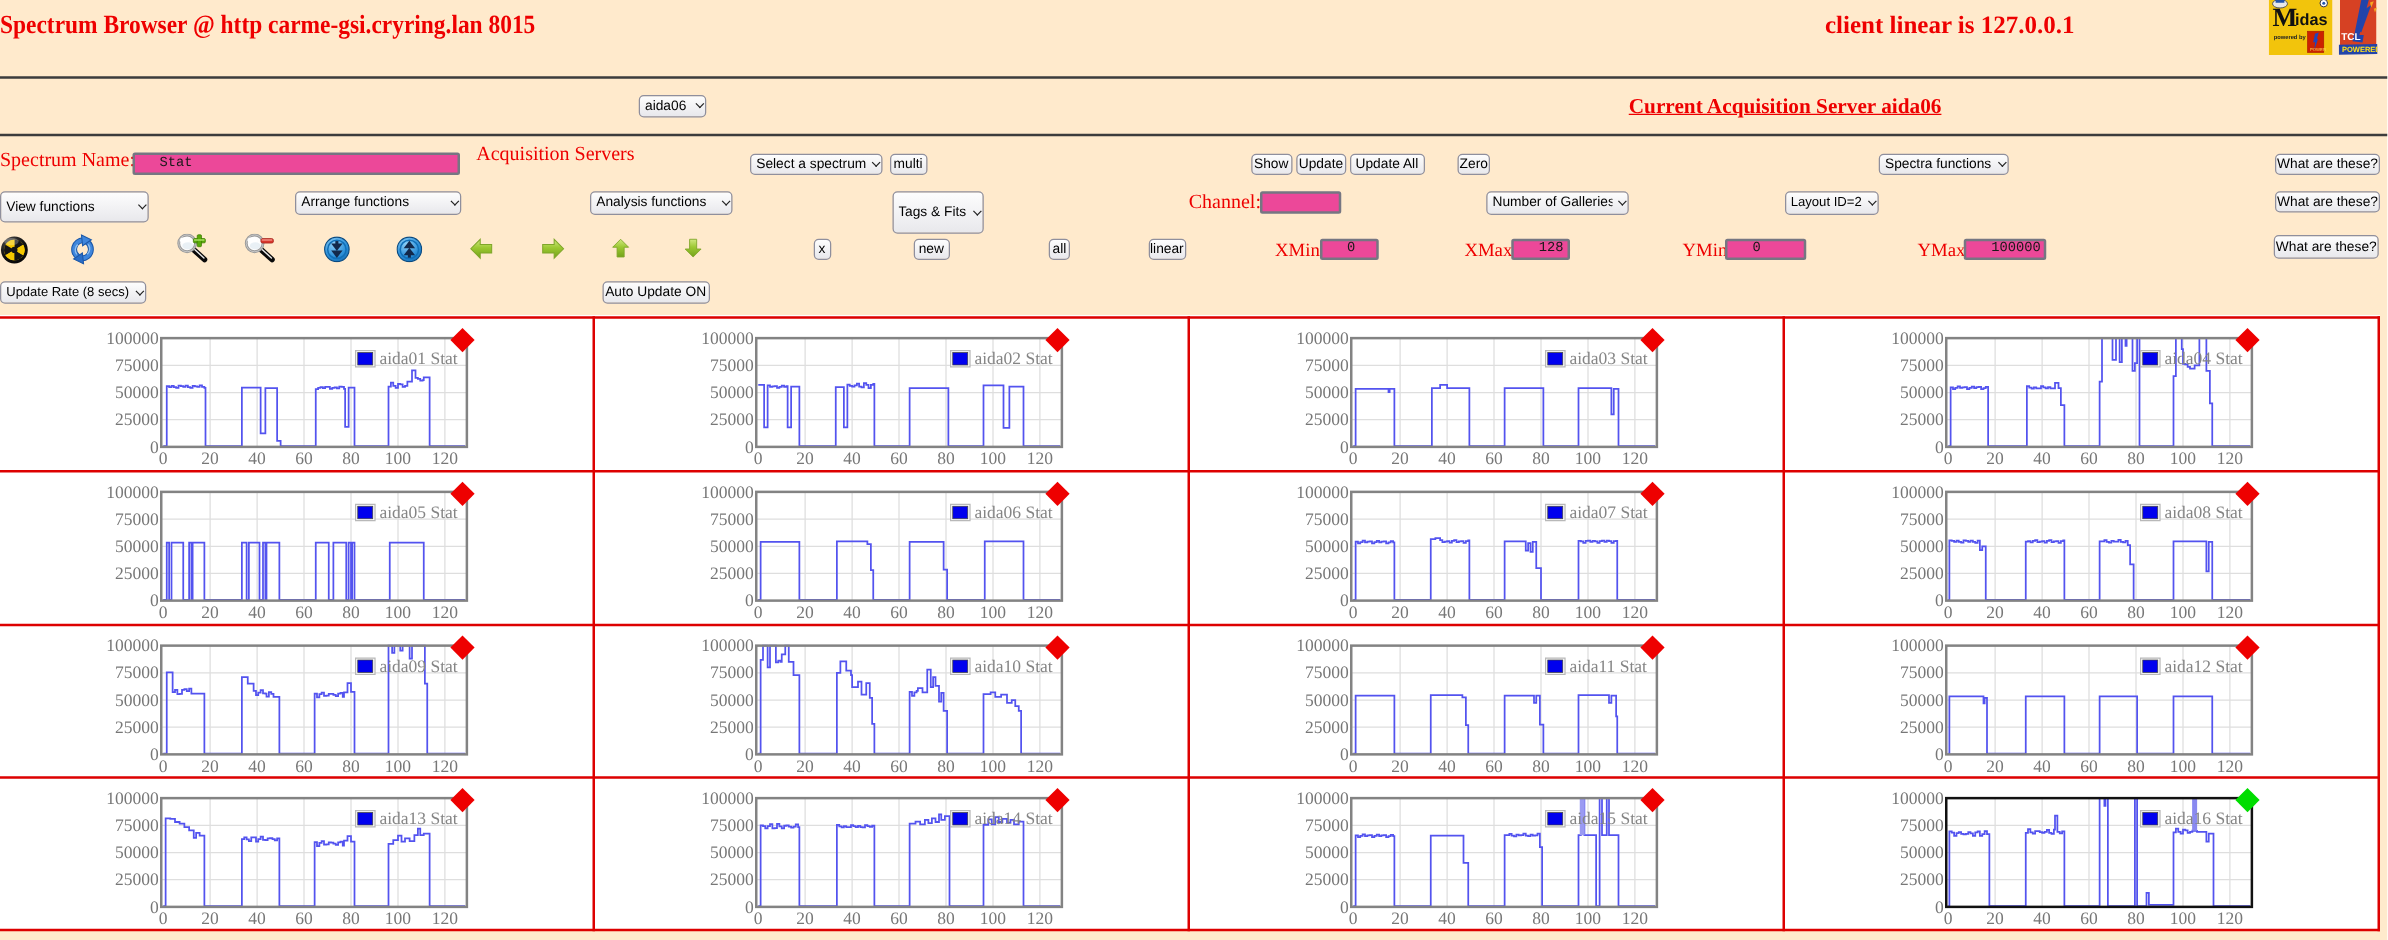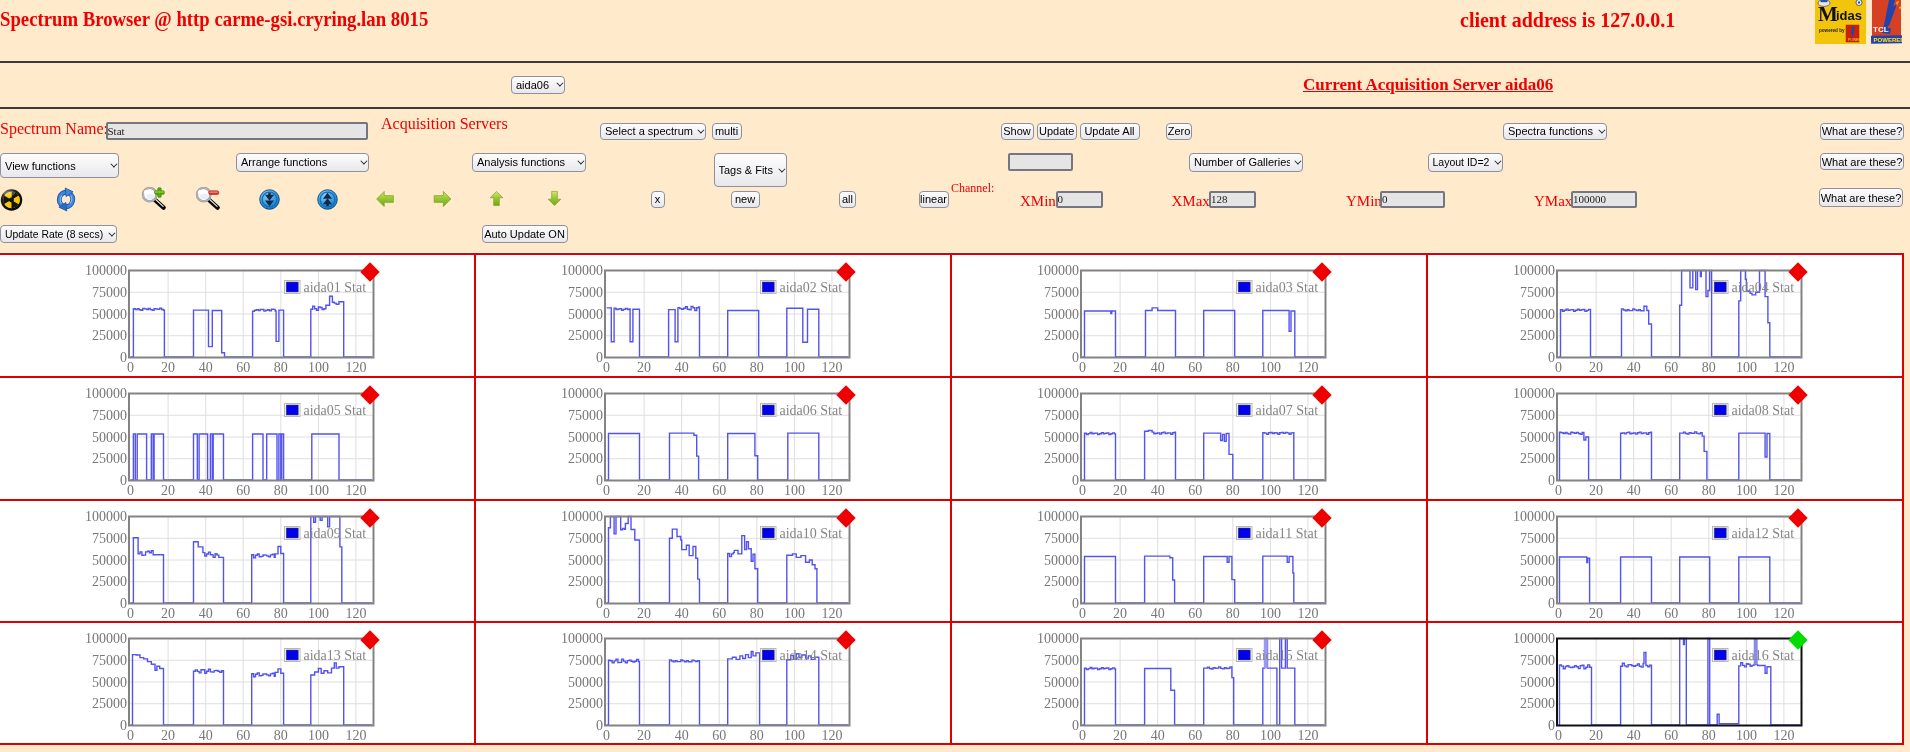--- a/index.html
+++ b/index.html
@@ -3,30 +3,30 @@
 * { margin:0; padding:0; box-sizing:border-box; }
 body { width:1910px; height:752px; overflow:hidden; }
 #page { position:relative; width:1910px; height:752px; background:#ffeacc; font-family:"Liberation Serif", serif; }
 .abs { position:absolute; }
 .hr { position:absolute; left:0; width:1910px; height:2px; background:#3c3c3c; }
 .rl { position:absolute; color:#ee0000; white-space:nowrap; }
 .sel { position:absolute; height:17.5px; background:linear-gradient(#fdfdfd,#e8e8ec); border:1px solid #8f8f9d; border-radius:4px; font-family:"Liberation Sans",sans-serif; color:#000; display:flex; align-items:center; padding:0 3px 0 4px; white-space:nowrap; overflow:hidden; }
 .sel span { flex:1 1 auto; overflow:hidden; }
 .sel i { width:5px; height:5px; border-right:1.4px solid #222; border-bottom:1.4px solid #222; transform:rotate(45deg) translateY(-2px); margin-left:4px; flex:0 0 auto; }
 .btn { position:absolute; background:linear-gradient(#fdfdfd,#e8e8ec); border:1px solid #8f8f9d; border-radius:4px; font-family:"Liberation Sans",sans-serif; font-size:11px; color:#000; display:flex; align-items:center; justify-content:center; padding:0 6px; white-space:nowrap; }
-.inp { position:absolute; background:#e5e5e5; border:2px solid #767682; border-radius:2px; font-family:Liberation Serif, serif; font-size:11px; color:#1a1a1a; padding:0 0; display:flex; align-items:center; white-space:nowrap; }
+.inp { position:absolute; background:#ec4899; border:2px solid #767682; border-radius:2px; font-family:Liberation Mono, monospace; font-size:11px; color:#1a1a1a; padding:0 20px; display:flex; align-items:center; white-space:nowrap; }
 #tbl { position:absolute; left:0; top:252px; width:1904px; height:492px; background:#fff; }
 .rb { position:absolute; background:#dd0000; }
 .chart { position:absolute; font-family:"Liberation Serif",serif; }
 .al { font-size:14px; fill:#777777; font-family:"Liberation Serif",serif; }
 .lg { font-size:14px; fill:#858585; font-family:"Liberation Serif",serif; }
 </style></head><body>
 <div id="page">
 <div class="rl" style="left:0;top:7px;font-size:21px;font-weight:bold;transform:scaleX(0.892);transform-origin:0 0;">Spectrum Browser @ http carme-gsi.cryring.lan 8015</div>
-<div class="rl" style="left:1460px;top:9px;font-size:20px;font-weight:bold;">client address is 127.0.0.1</div>
+<div class="rl" style="left:1460px;top:9px;font-size:20px;font-weight:bold;">client linear is 127.0.0.1</div>
 <div class="abs" style="left:1815px;top:0"><svg width="51" height="44" viewBox="0 0 51 44">
 <rect x="0" y="0" width="51" height="44" fill="#f2c40c"></rect>
 <ellipse cx="9" cy="3" rx="6" ry="3.4" fill="#e8e8e8" stroke="#555" stroke-width="0.8"></ellipse>
 <rect x="5.5" y="0" width="7" height="2.2" fill="#2255aa"></rect>
 <circle cx="44" cy="2.5" r="3" fill="#fff" stroke="#334" stroke-width="0.8"></circle>
 <circle cx="44" cy="2.5" r="1.2" fill="#2255aa"></circle>
 <text x="3" y="21" font-family="Liberation Serif, serif" font-weight="bold" font-size="21" fill="#111">M</text>
 <text x="21" y="20" font-family="Liberation Sans, sans-serif" font-weight="bold" font-size="13" fill="#111">idas</text>
 <text x="4" y="31.5" font-family="Liberation Sans, sans-serif" font-weight="bold" font-size="4.6" fill="#222">powered by</text>
 <rect x="31" y="25" width="13" height="17" fill="#cc2200" stroke="#a81b00" stroke-width="0.5"></rect>
@@ -77,21 +77,21 @@
       <i></i>
     </div>
 <div class="sel" style="left:472px;top:153px;width:114px;height:18.5px;font-size:11px">
       <span>Analysis functions</span>
       <i></i>
     </div>
 <div class="sel" style="left:713.5px;top:153px;width:73px;height:34px;font-size:11px">
       <span>Tags &amp; Fits</span>
       <i></i>
     </div>
-<div class="rl" style="left:951px;top:152.5px;font-size:12px;margin-top:28px;">Channel:</div>
+<div class="rl" style="left:951px;top:152.5px;font-size:16px;">Channel:</div>
 <div class="inp" style="left:1008px;top:153px;width:65px;height:18px"></div>
 <div class="sel" style="left:1189px;top:153px;width:114px;height:18.5px;font-size:11px">
       <span>Number of Galleries</span>
       <i></i>
     </div>
 <div class="sel" style="left:1427.5px;top:153px;width:75px;height:18.5px;font-size:10.5px">
       <span>Layout ID=2</span>
       <i></i>
     </div>
 <div class="btn" style="left:1820px;top:153px;height:17px;width:84px;">What are these?</div>

